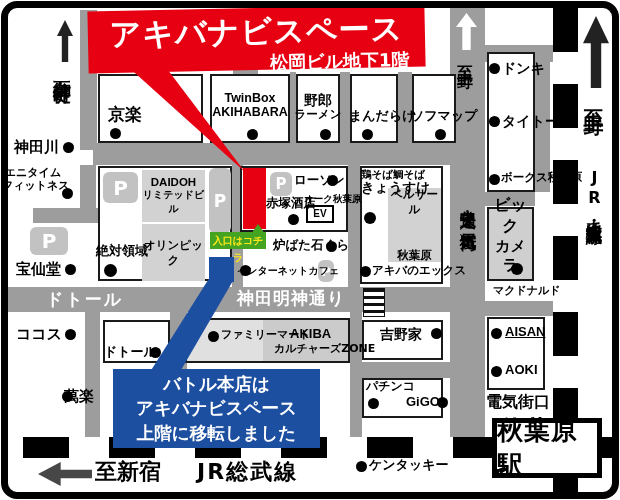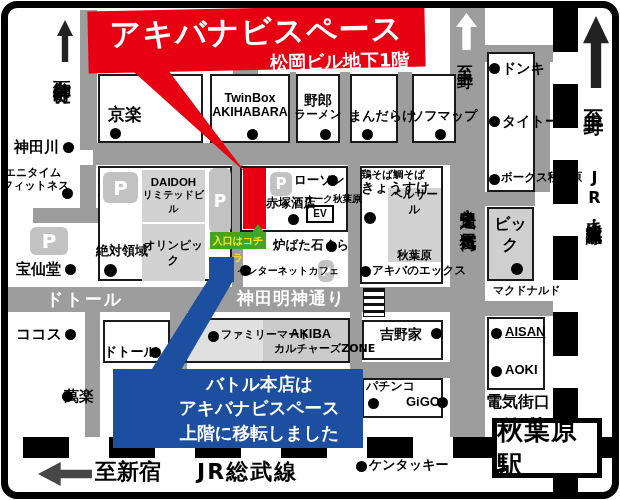--- a/index.html
+++ b/index.html
@@ -23,21 +23,21 @@
   .vtext{position:absolute;writing-mode:vertical-rl;text-orientation:upright;font-weight:bold;
          color:#000;z-index:6;letter-spacing:2px;line-height:1;}
   .arrow{position:absolute;z-index:6;}
   .wedge{position:absolute;z-index:7;}
   .banner{position:absolute;left:88px;top:8px;width:337px;height:62px;background:#e60012;
           z-index:8;transform:rotate(-1.2deg);color:#fff;font-weight:bold;}
   .banner .t1{font-size:31px;text-align:center;margin-top:3px;letter-spacing:1px;}
   .banner .t2{font-size:18px;text-align:right;padding-right:16px;margin-top:-2px;}
   .callout{position:absolute;left:113px;top:369px;width:207px;height:79px;background:#1d4fa1;
            z-index:8;color:#fff;font-weight:bold;font-size:17.5px;text-align:center;
-           display:flex;flex-direction:column;justify-content:center;line-height:1.4;padding-left:43px;}
+           display:flex;flex-direction:column;justify-content:center;line-height:1.4;}
   .bldg{position:absolute;z-index:5;}
   .greenlbl{position:absolute;left:210px;top:232px;width:56px;height:17px;background:#44a321;
             color:#ffe81a;font-weight:bold;font-size:10px;text-align:center;line-height:17px;
             z-index:8;}
   .evbox{position:absolute;left:306px;top:205px;width:24px;height:14px;border:2px solid #000;
          background:#fff;font-weight:bold;font-size:10px;text-align:center;line-height:14px;
          z-index:6;font-family:"Liberation Sans",sans-serif;}
   .station{position:absolute;left:492px;top:418px;width:110px;height:60px;background:#fff;
            border:5px solid #000;box-sizing:border-box;z-index:9;display:flex;align-items:center;
            justify-content:center;font-weight:bold;font-size:26px;letter-spacing:1px;}
@@ -116,20 +116,21 @@
   <div class="gblk" style="left:142px;top:170px;width:63px;height:52px;">
     <div class="latin" style="font-size:11.5px;">DAIDOH</div>
     <div style="font-size:10px;">リミテッドビル</div>
   </div>
   <div class="gblk" style="left:388px;top:188px;width:53px;height:74px;gap:31px;">
     <div style="font-size:11.5px;">ベルサール</div>
     <div style="font-size:11.5px;">秋葉原</div>
   </div>
   <div class="gblk" style="left:489px;top:209px;width:43px;height:52px;background:transparent;">
     <div style="font-size:16px;">ビック</div>
+    <div style="font-size:15px;">カメラ</div>
   </div>
 
   <div class="bldg" style="left:243px;top:168px;width:23px;height:61px;background:#e60012;"></div>
   <div class="bldg" style="left:209px;top:257px;width:25px;height:25px;background:#1d4fa1;"></div>
 
   <div class="wedge" style="left:125px;top:64px;width:120px;height:108px;background:#e60012;clip-path:polygon(0 0,32% 0,100% 100%);"></div>
   <div class="wedge" style="left:150px;top:276px;width:83px;height:96px;background:#1d4fa1;clip-path:polygon(73% 0,100% 5%,36% 100%,0 100%);"></div>
   <div class="wedge" style="left:251px;top:224px;width:14px;height:10px;background:#44a321;clip-path:polygon(50% 0,100% 100%,0 100%);z-index:8;"></div>
 
   <div class="banner">

